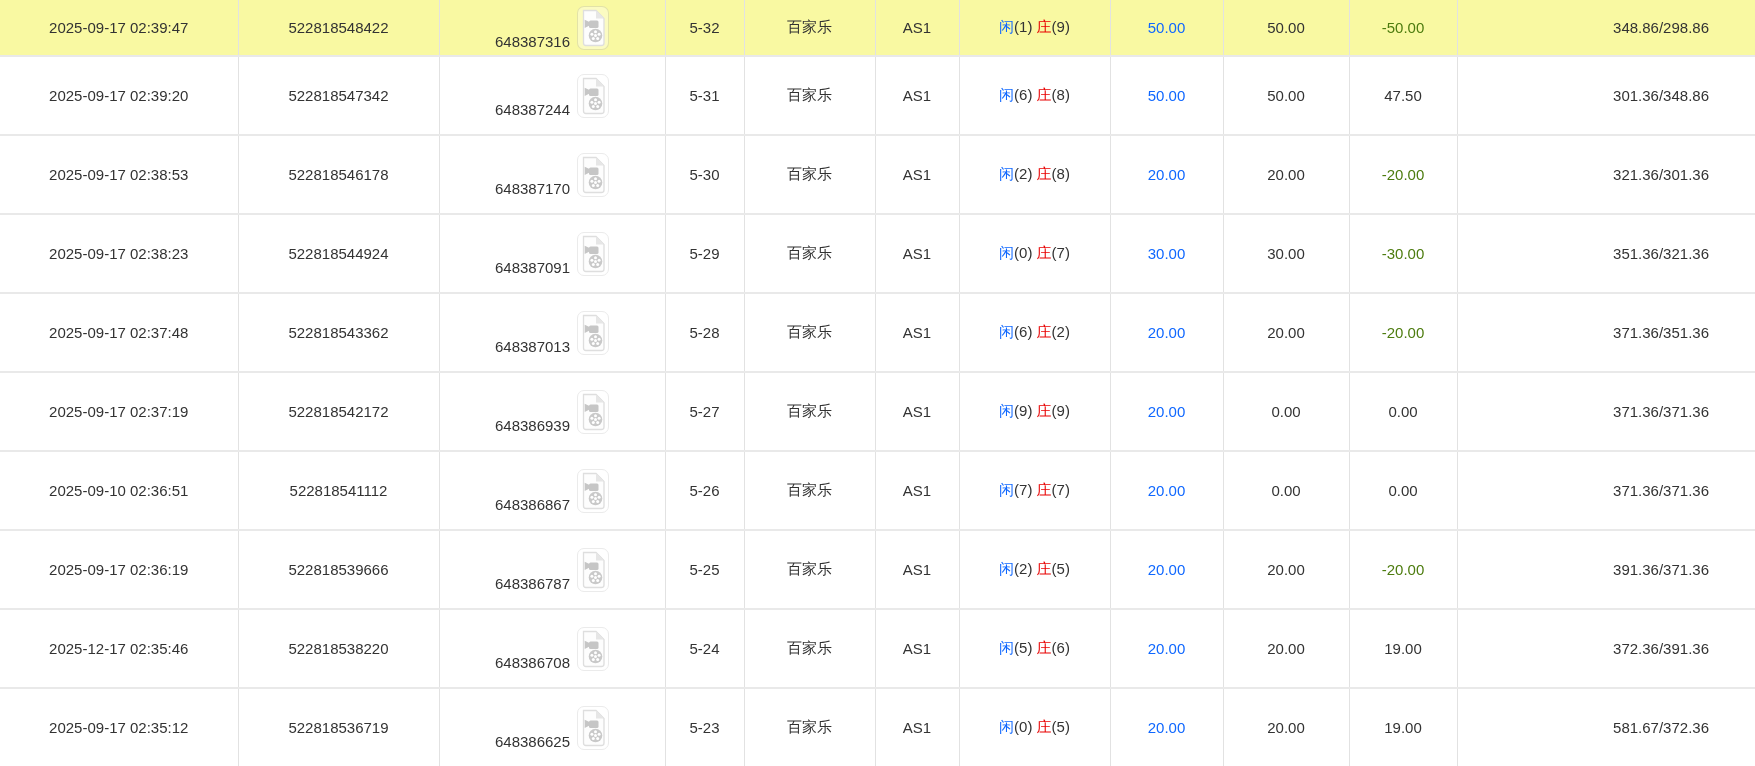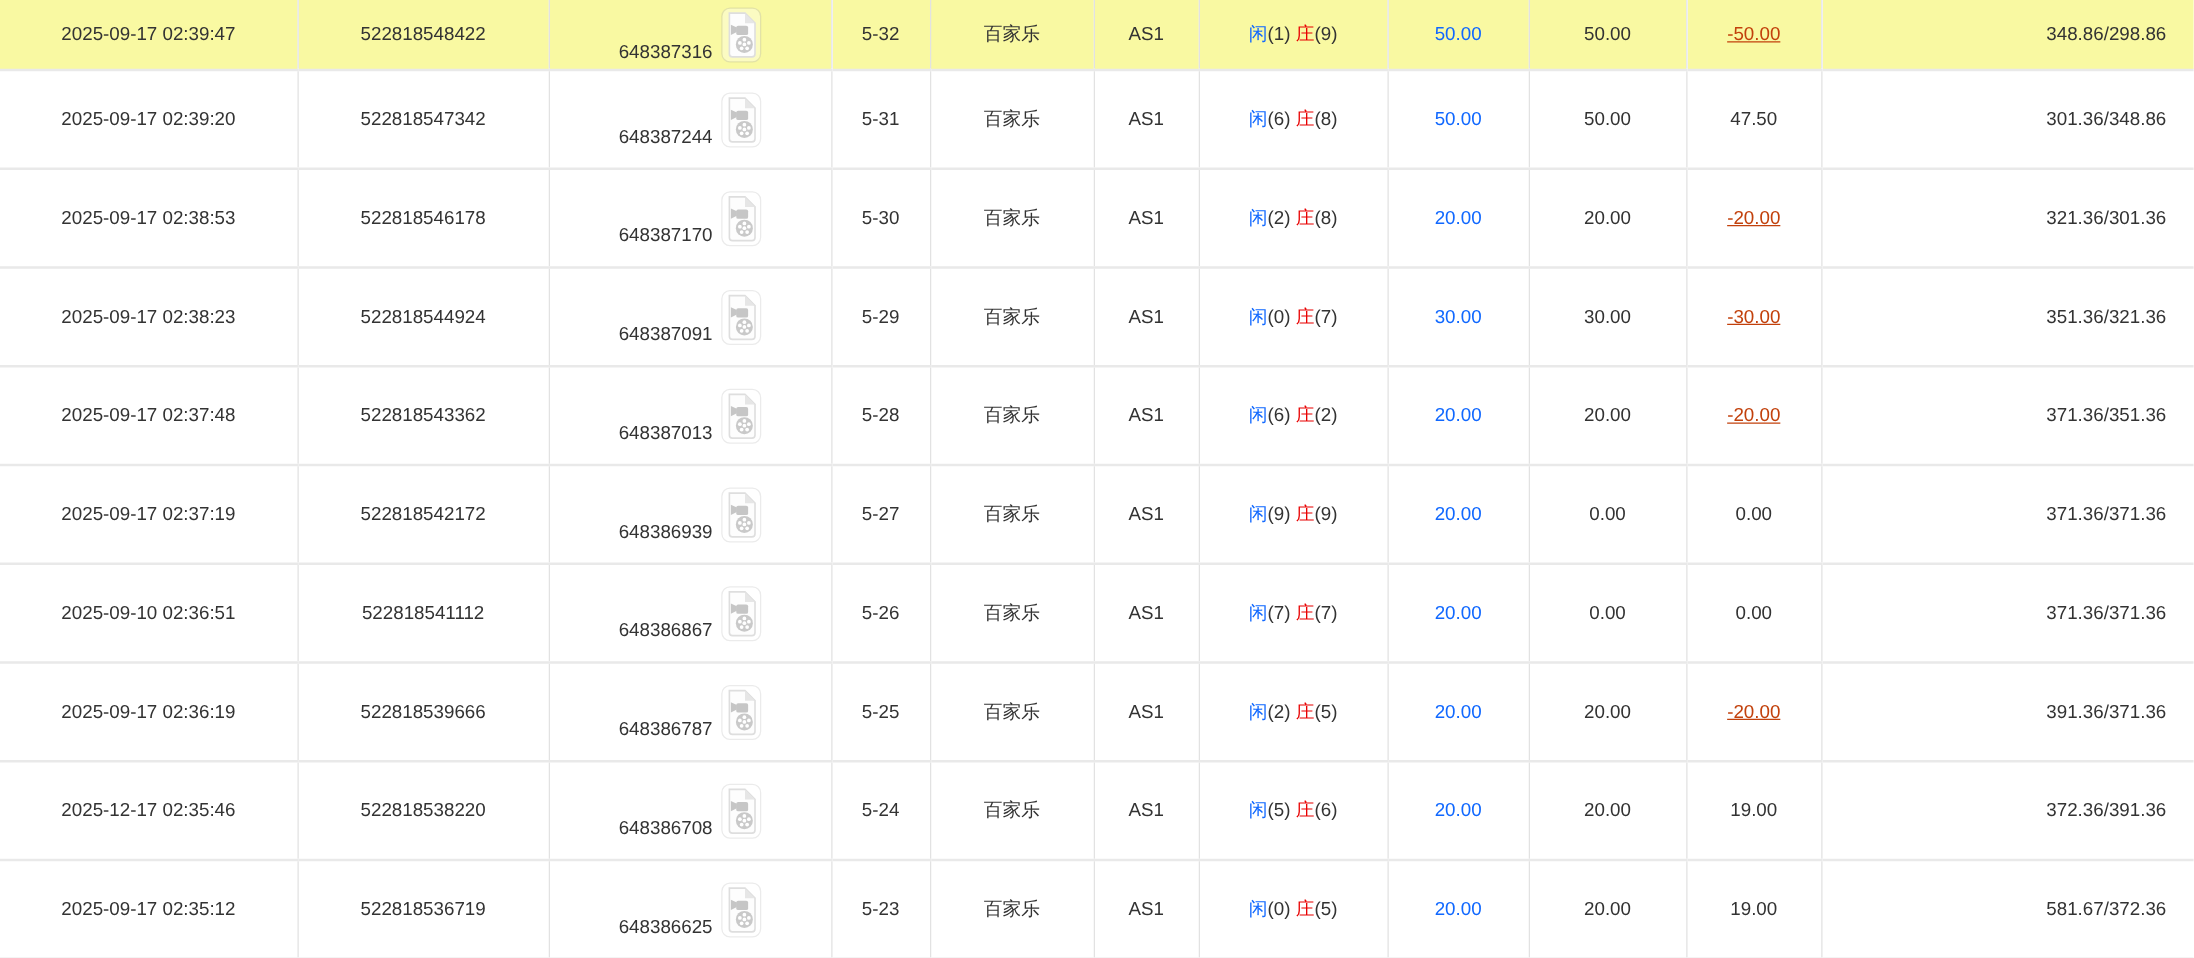--- a/index.html
+++ b/index.html
@@ -20,22 +20,22 @@
   tr.summary-row td {
     color:#7f1d1d; font-weight:bold;
     border-right:2px solid #ffffff;
     border-bottom:2px solid #ffffff;
     background:#9b9b9b;
   }
   tr.summary-row td:last-child { border-right:none; }
   tr.summary-row.last td { border-bottom:2px solid #e9e9e9; }
   .blue { color:#1068ff; }
   .red  { color:#e80000; }
-  .winloss.neg { color:#c2410c;text-decoration:underline; }
-  .balance-cell { text-align:right; padding-right:22px; }
+  .winloss.neg { color:#4d7c0f; }
+  .balance-cell { text-align:right; padding-right:46px; }
   .round-wrap { display:flex; align-items:flex-end; justify-content:center; gap:7px; }
   .video-btn {
     width:32px; height:44px; border-radius:7px;
     border:1px solid #ebebeb; background:#ffffff;
     display:flex; align-items:center; justify-content:center;
     padding:0; cursor:pointer;
   }
   tr.highlight .video-btn { background:rgba(255,255,255,0.35); border-color:rgba(150,150,90,0.25); }
   .bottom-gap { height:10px; }
 </style>

